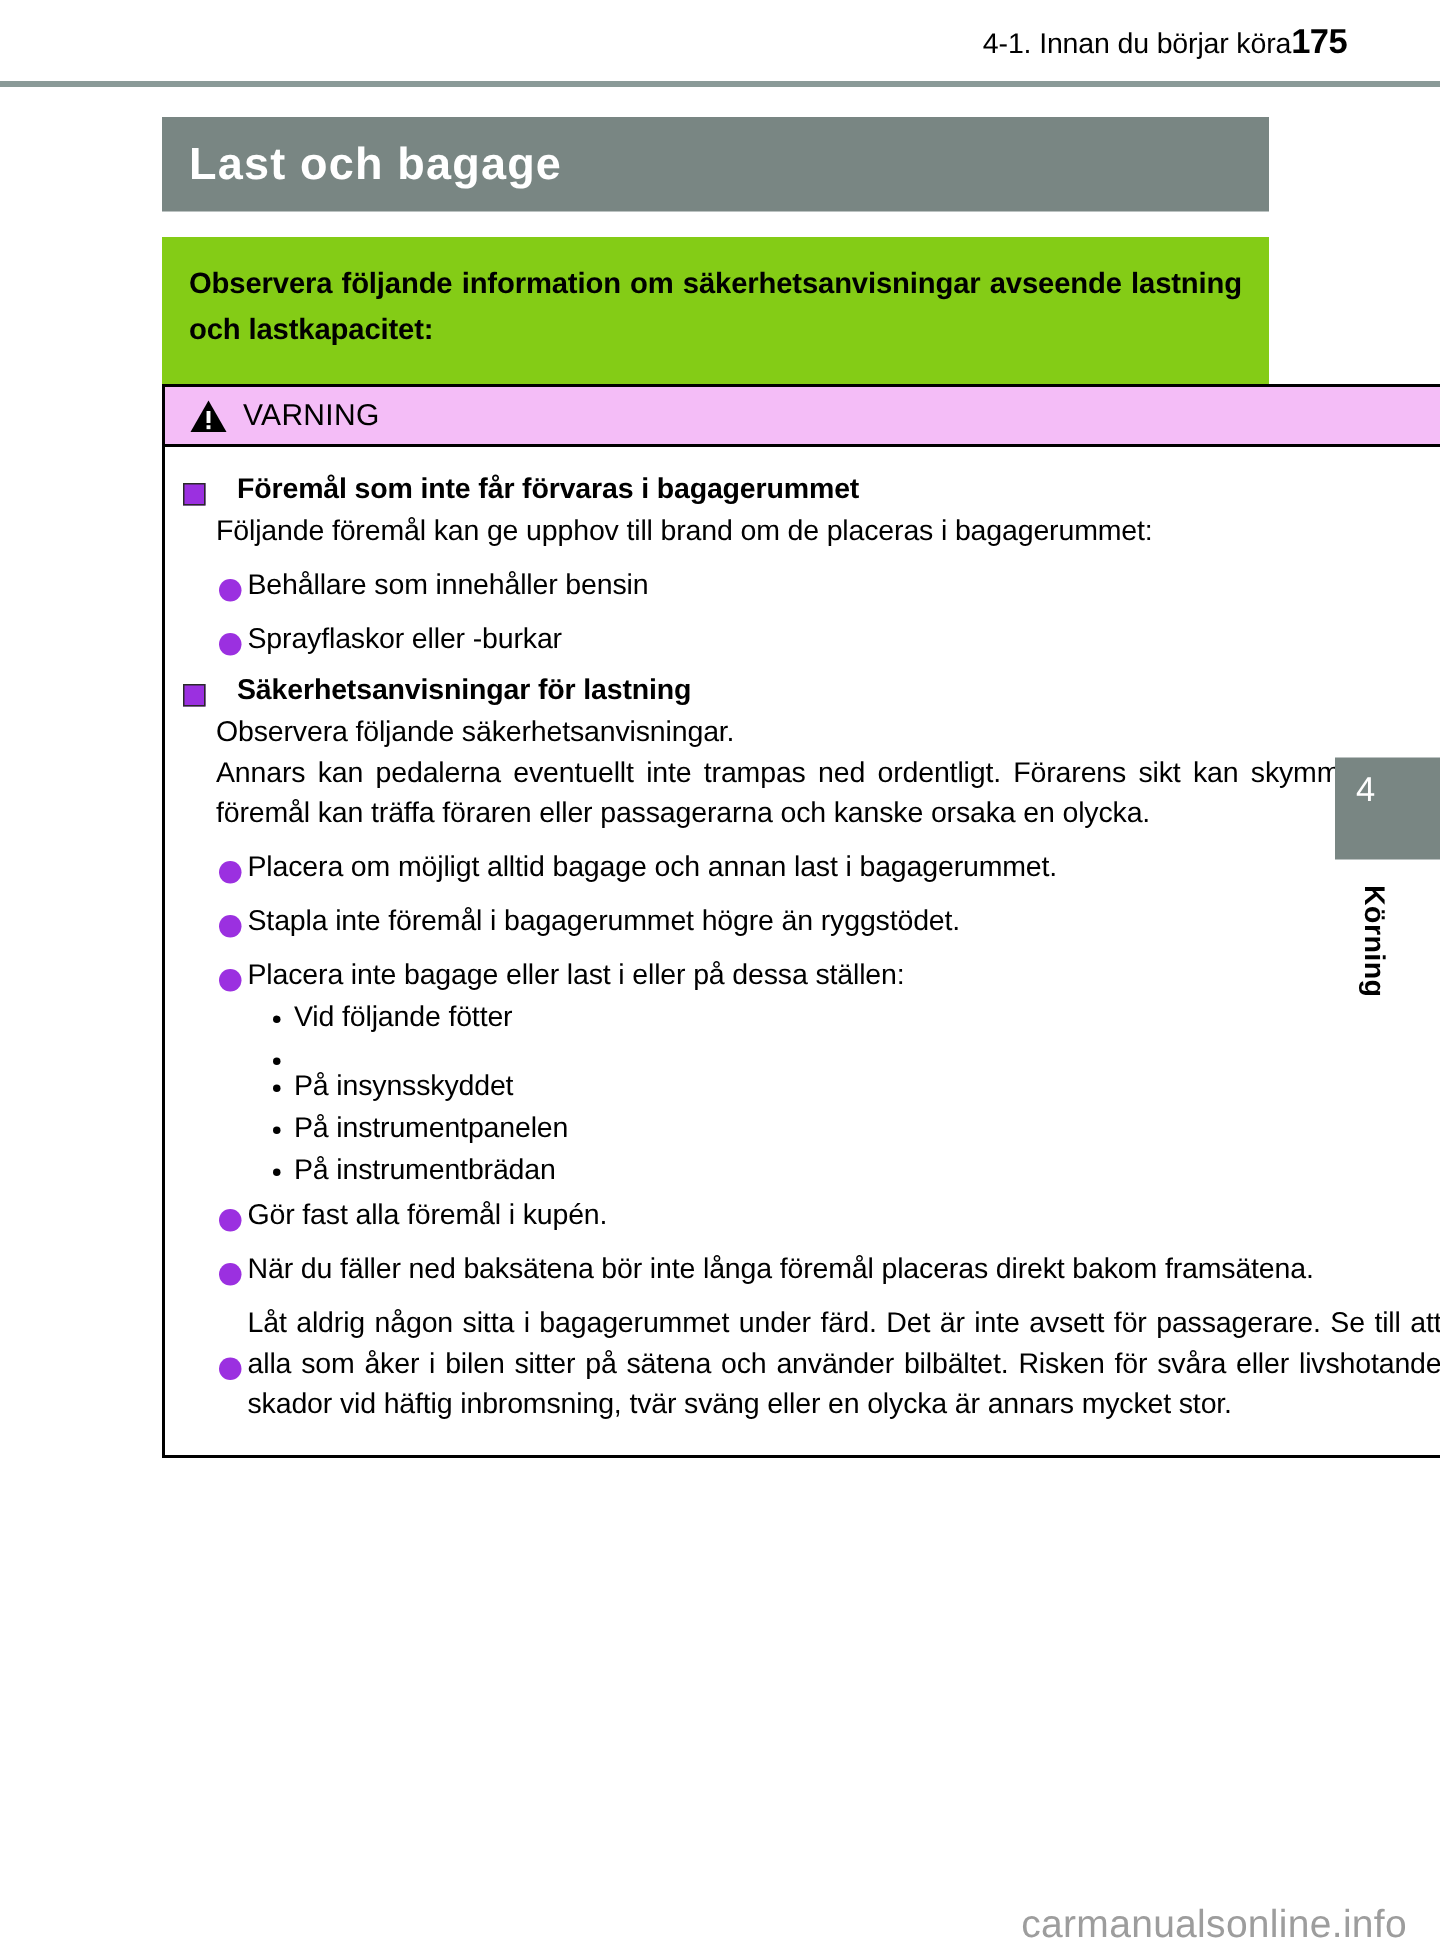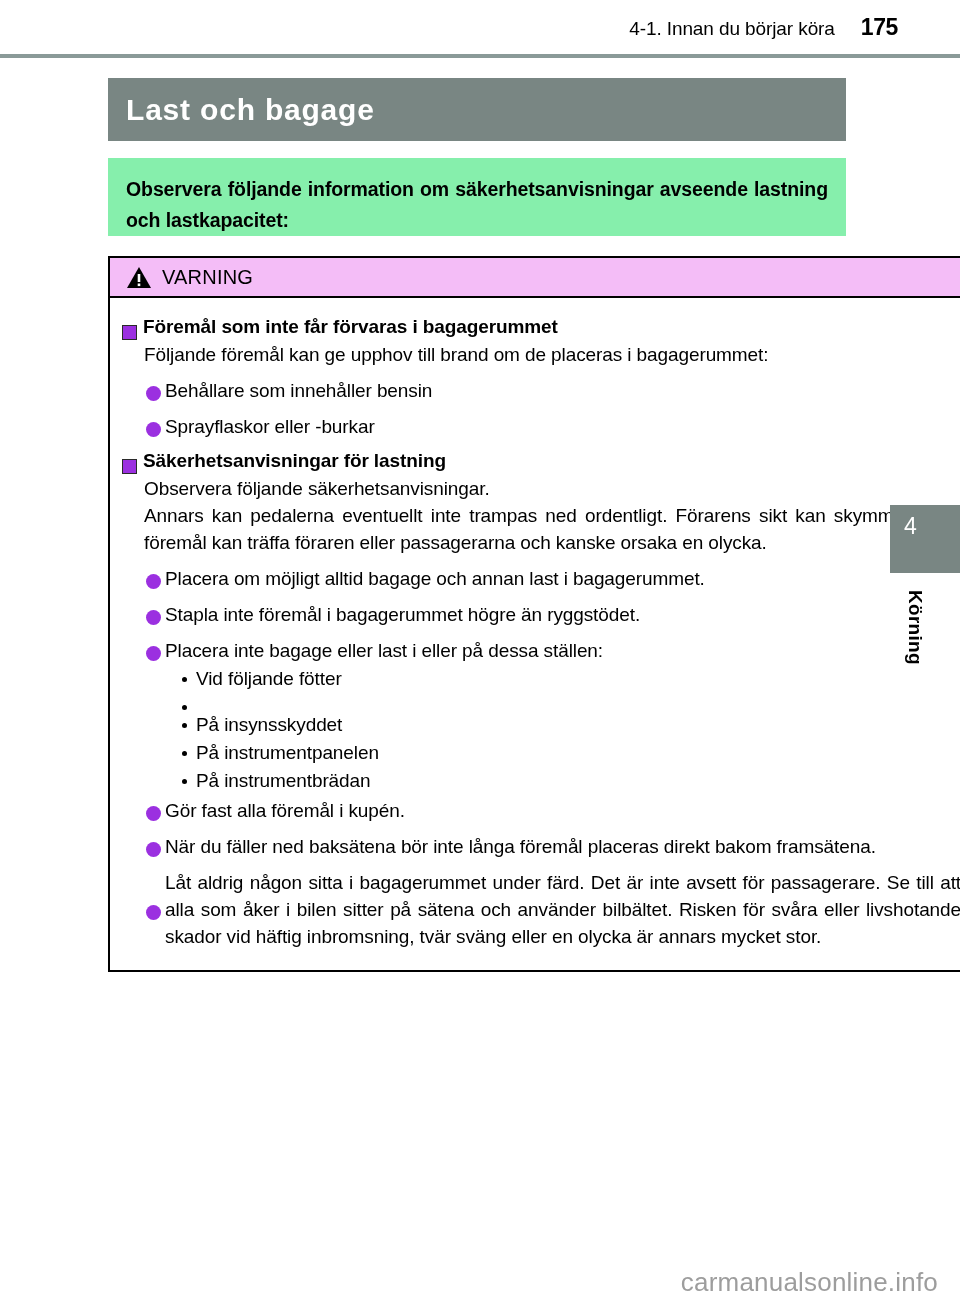--- a/index.html
+++ b/index.html
@@ -23,21 +23,20 @@
     left: 0;
     width: 960px;
     height: 56px;
   }
   .header-inner {
     position: absolute;
     right: 62px;
     top: 14px;
     display: flex;
     align-items: baseline;
-    gap: 26px;
   }
   .header-section {
     font-size: 19px;
     font-weight: normal;
     letter-spacing: -0.1px;
     white-space: nowrap;
   }
   .header-pageno {
     font-size: 23px;
     font-weight: bold;
@@ -71,22 +70,22 @@
     padding-left: 18px;
   }
 
   
   .intro-box {
     position: absolute;
     left: 108px;
     top: 158px;
     width: 738px;
     box-sizing: border-box;
-    background: #86efac;
-    padding: 16px 18px 0 18px;
+    background: #84cc16;
+    padding: 16px 18px 22px 18px;
   }
   .intro-text {
     font-size: 19.5px;
     font-weight: bold;
     line-height: 31px;
     text-align: justify;
     text-align-last: left;
     letter-spacing: -0.1px;
   }
 
@@ -118,22 +117,22 @@
     font-size: 20px;
     letter-spacing: 0.2px;
   }
   .warning-body {
     padding: 12px 16px 20px 12px;
   }
 
   
   .sq-head {
     display: flex;
-    align-items: flex-end;
-    gap: 6px;
+    align-items: center;
+    gap: 21px;
     margin: 4px 0 1px 0;
   }
   .sq-marker {
     width: 15px;
     height: 15px;
     background: #9b30e0;
     border: 1px solid #2a2a2a;
     box-sizing: border-box;
     flex: 0 0 auto;
     margin-top: 5px;

